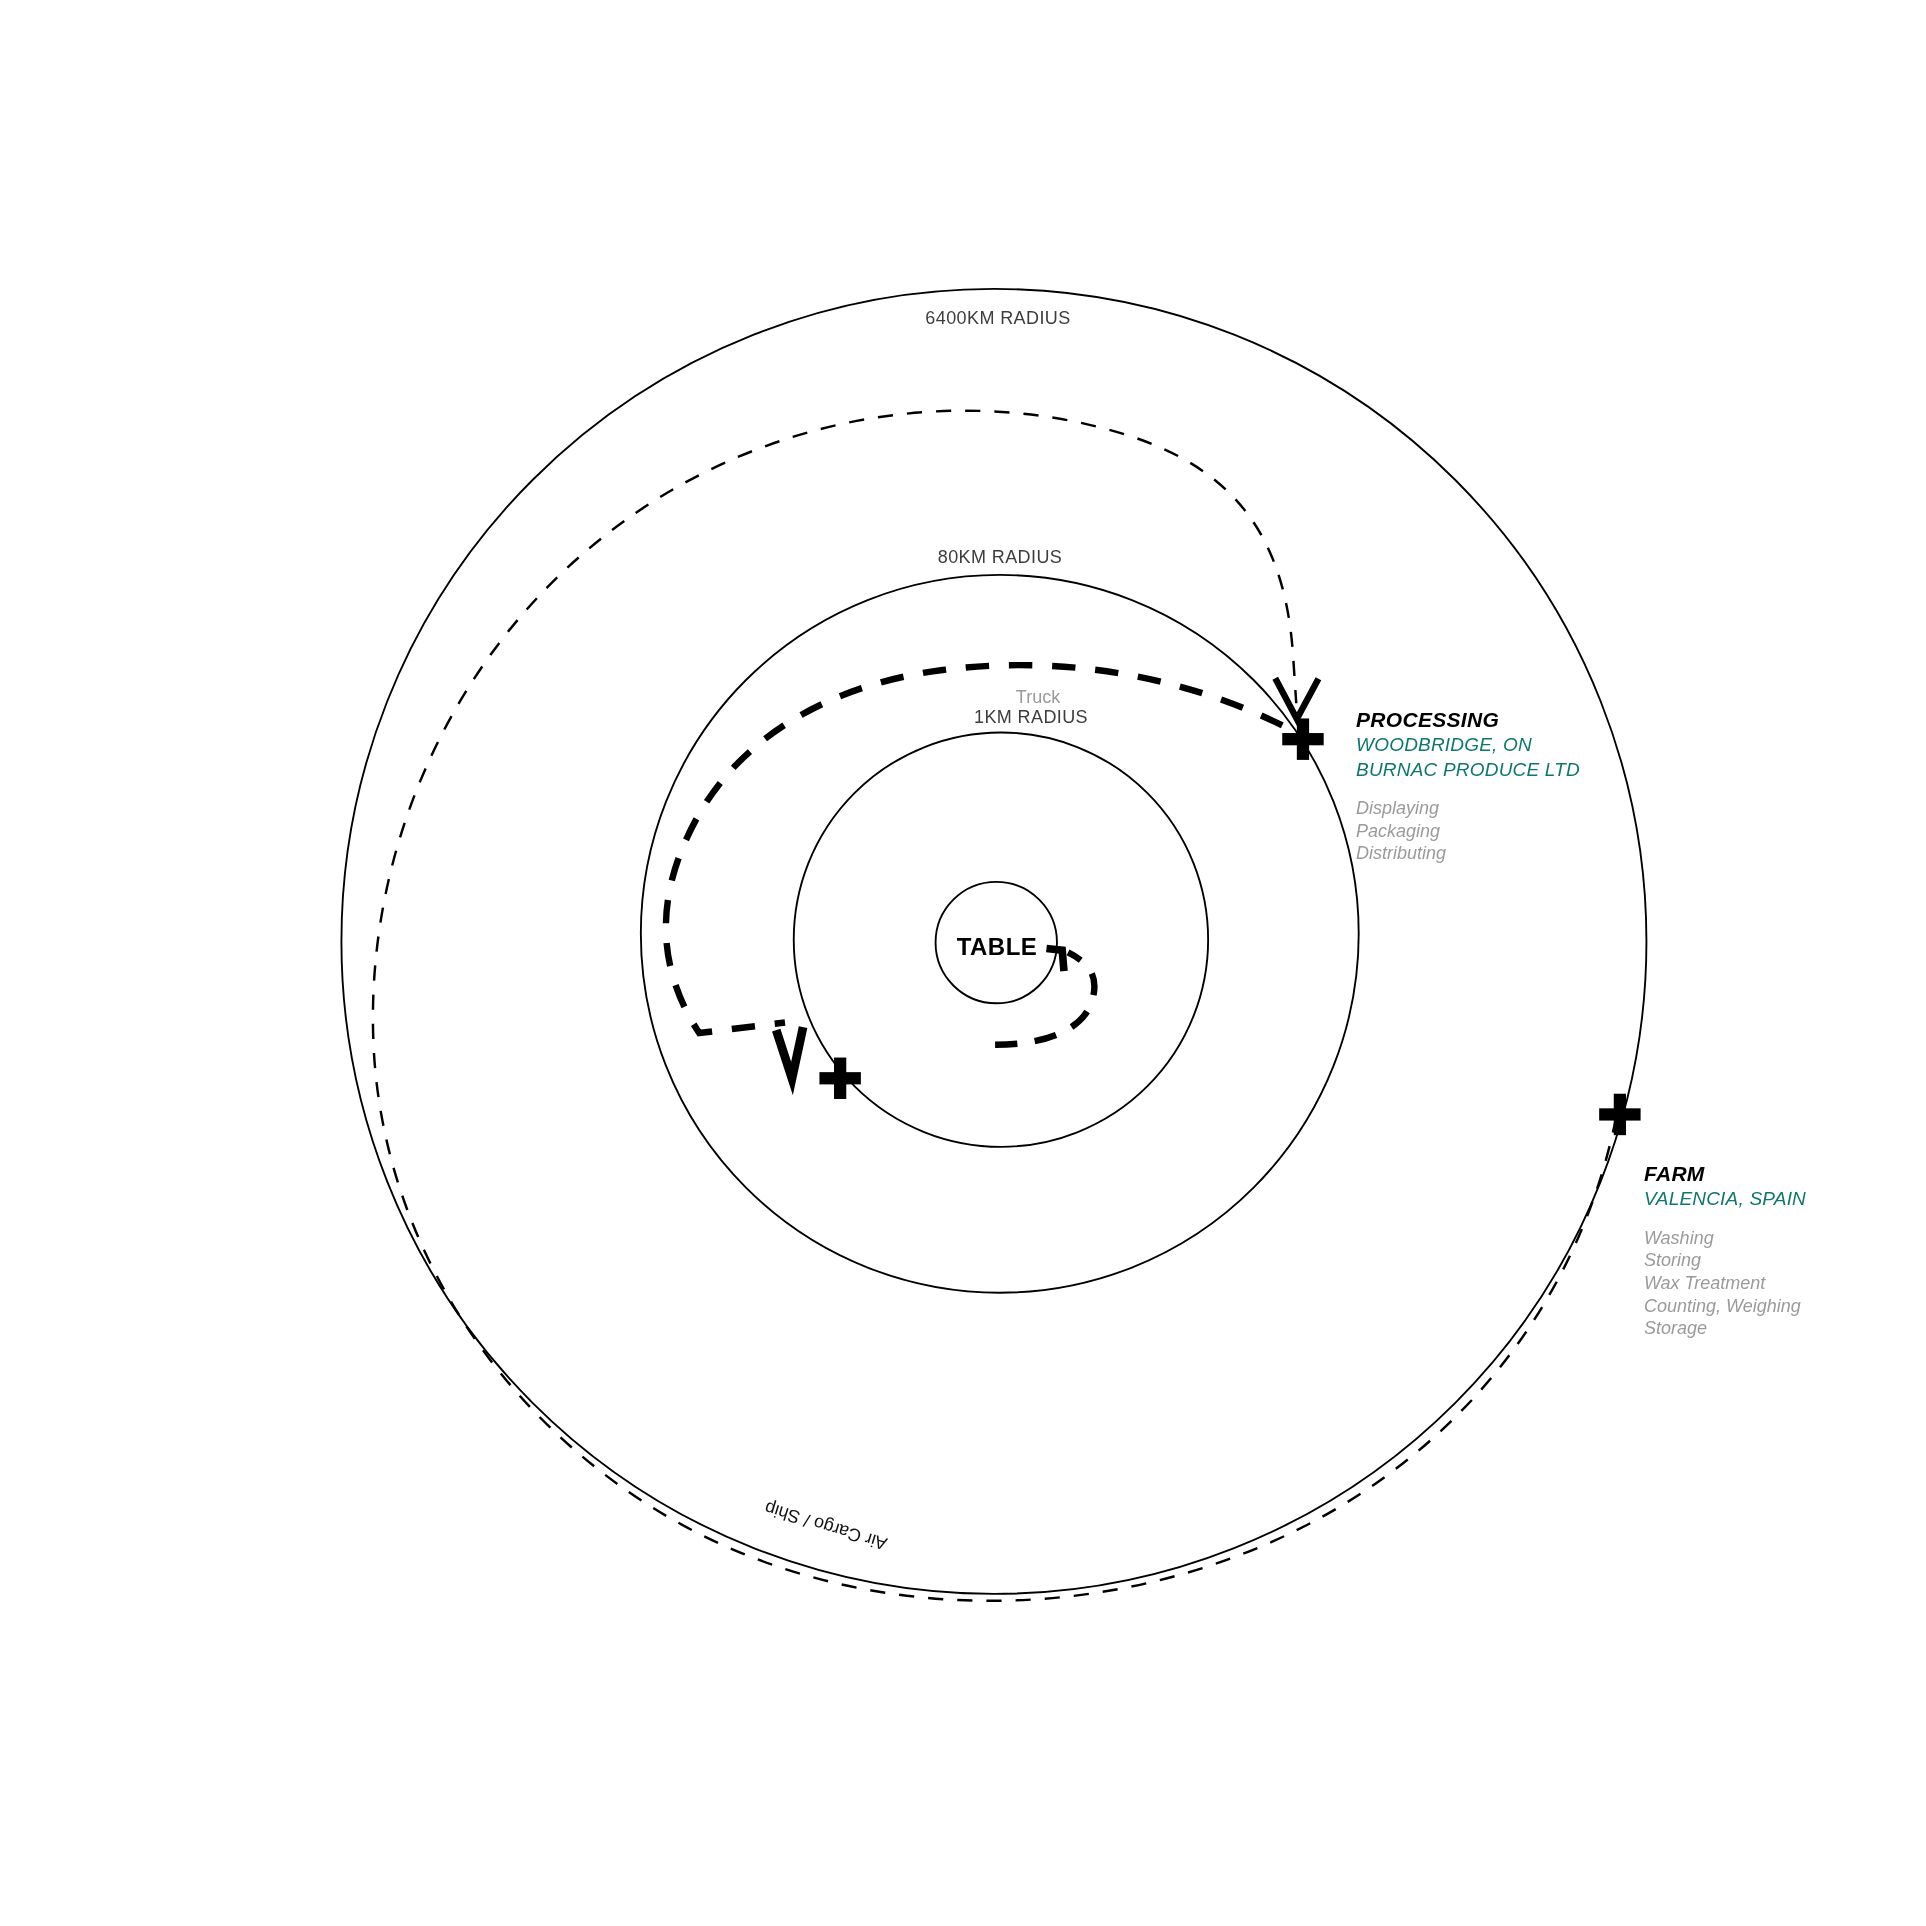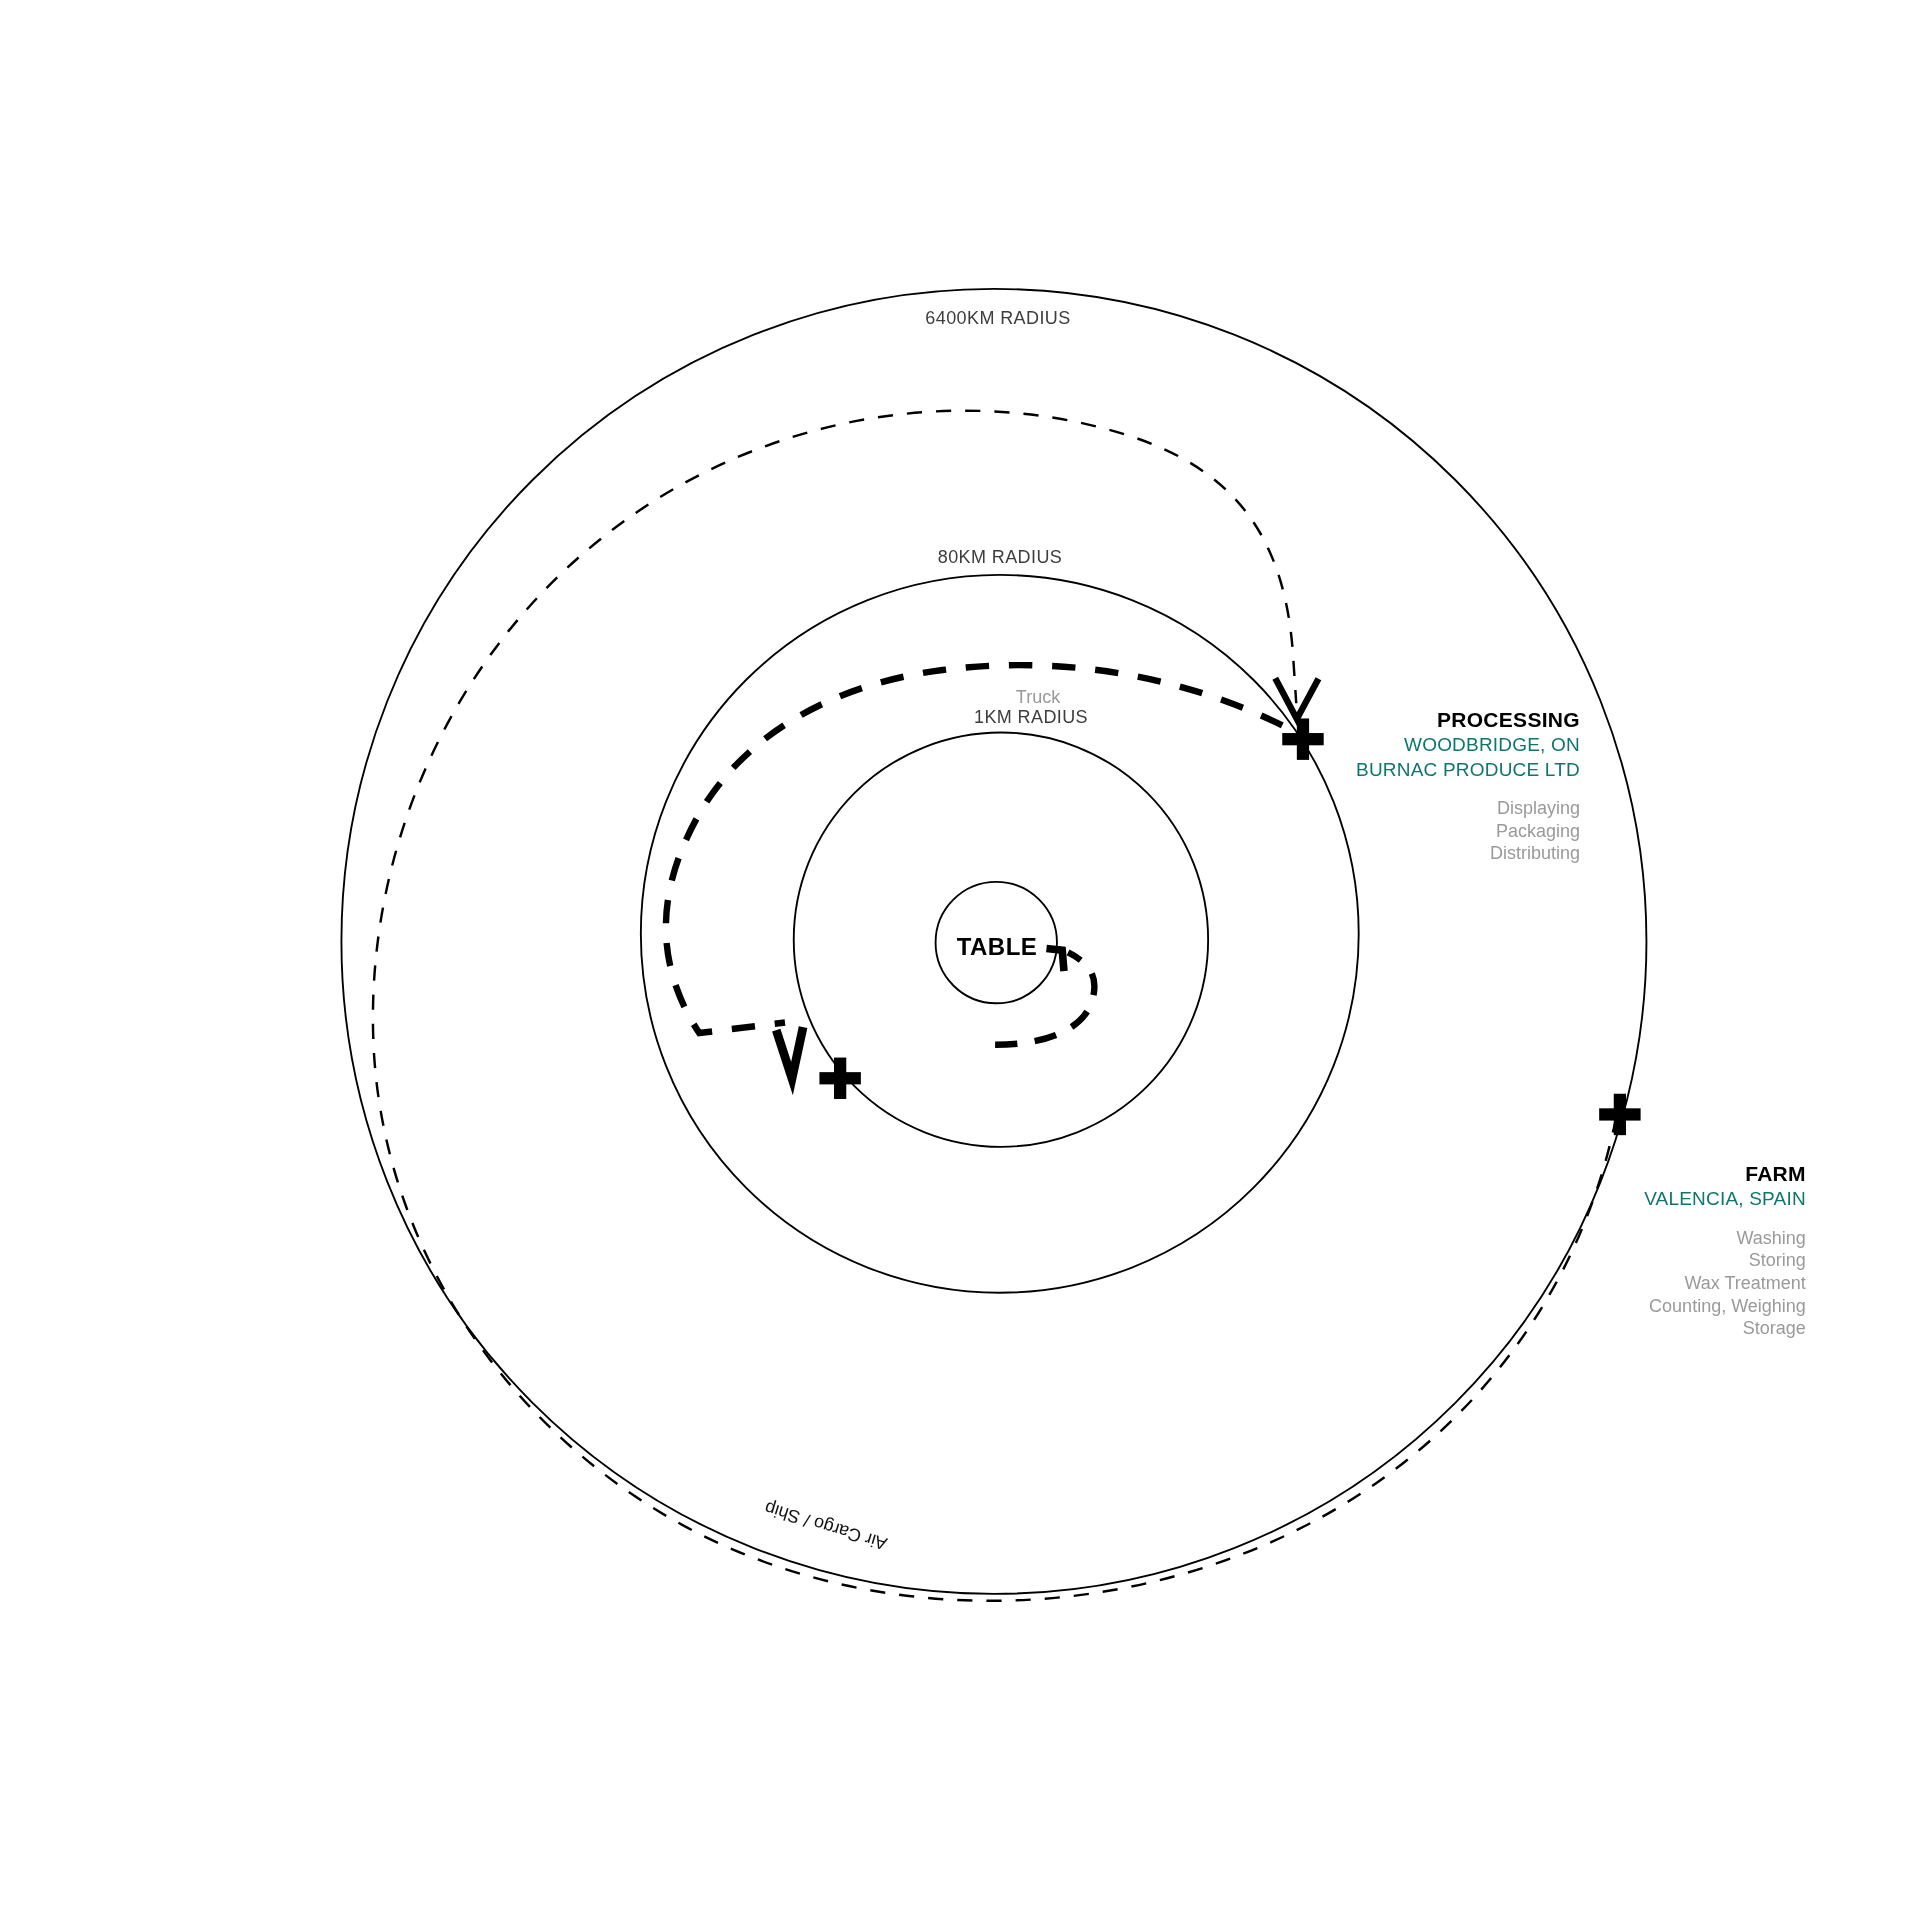--- a/index.html
+++ b/index.html
@@ -36,22 +36,23 @@
     font-family: "Liberation Sans", sans-serif;
   }
   .ring-label {
     font-size: 18px;
     letter-spacing: 0.4px;
     color: #3d3d3d;
     transform: translateX(-50%);
   }
   .node-block {
     position: absolute;
-    text-align: right;
+    text-align: left;
     transform: translateX(-50%);
+    font-style: italic;
   }
   .node-title {
     font-size: 21px;
     font-weight: bold;
     color: #000000;
     letter-spacing: 0.3px;
     line-height: 1.25;
   }
   .node-sub {
     font-size: 19px;

